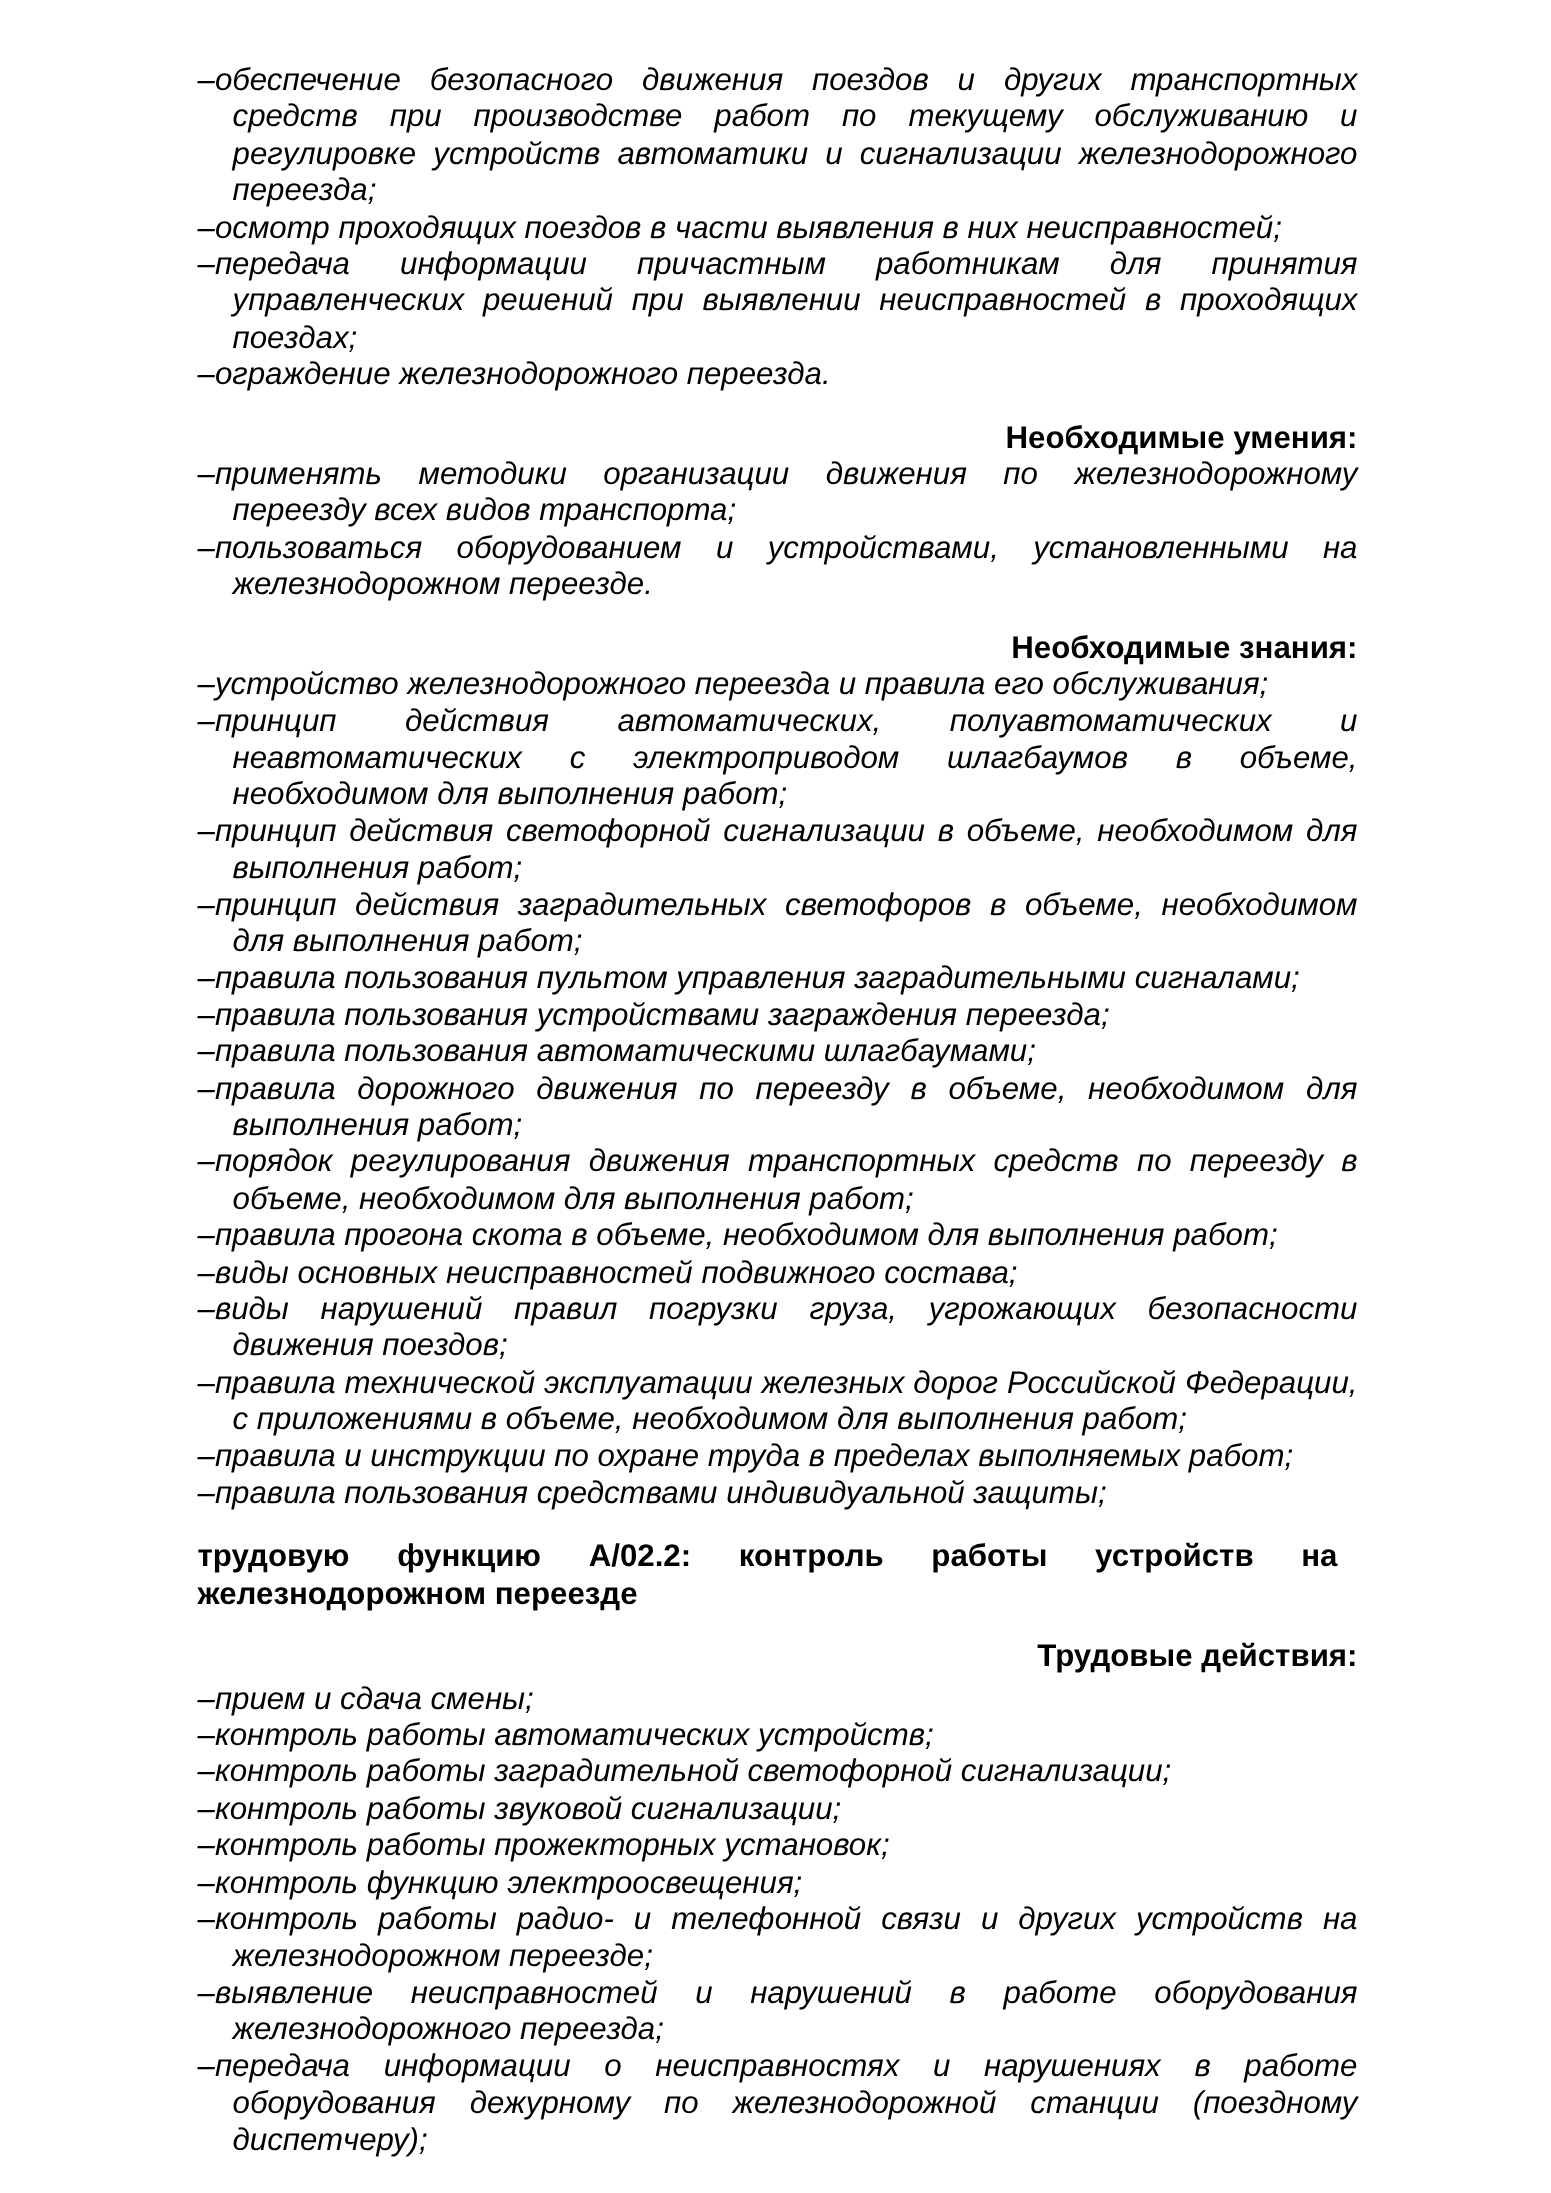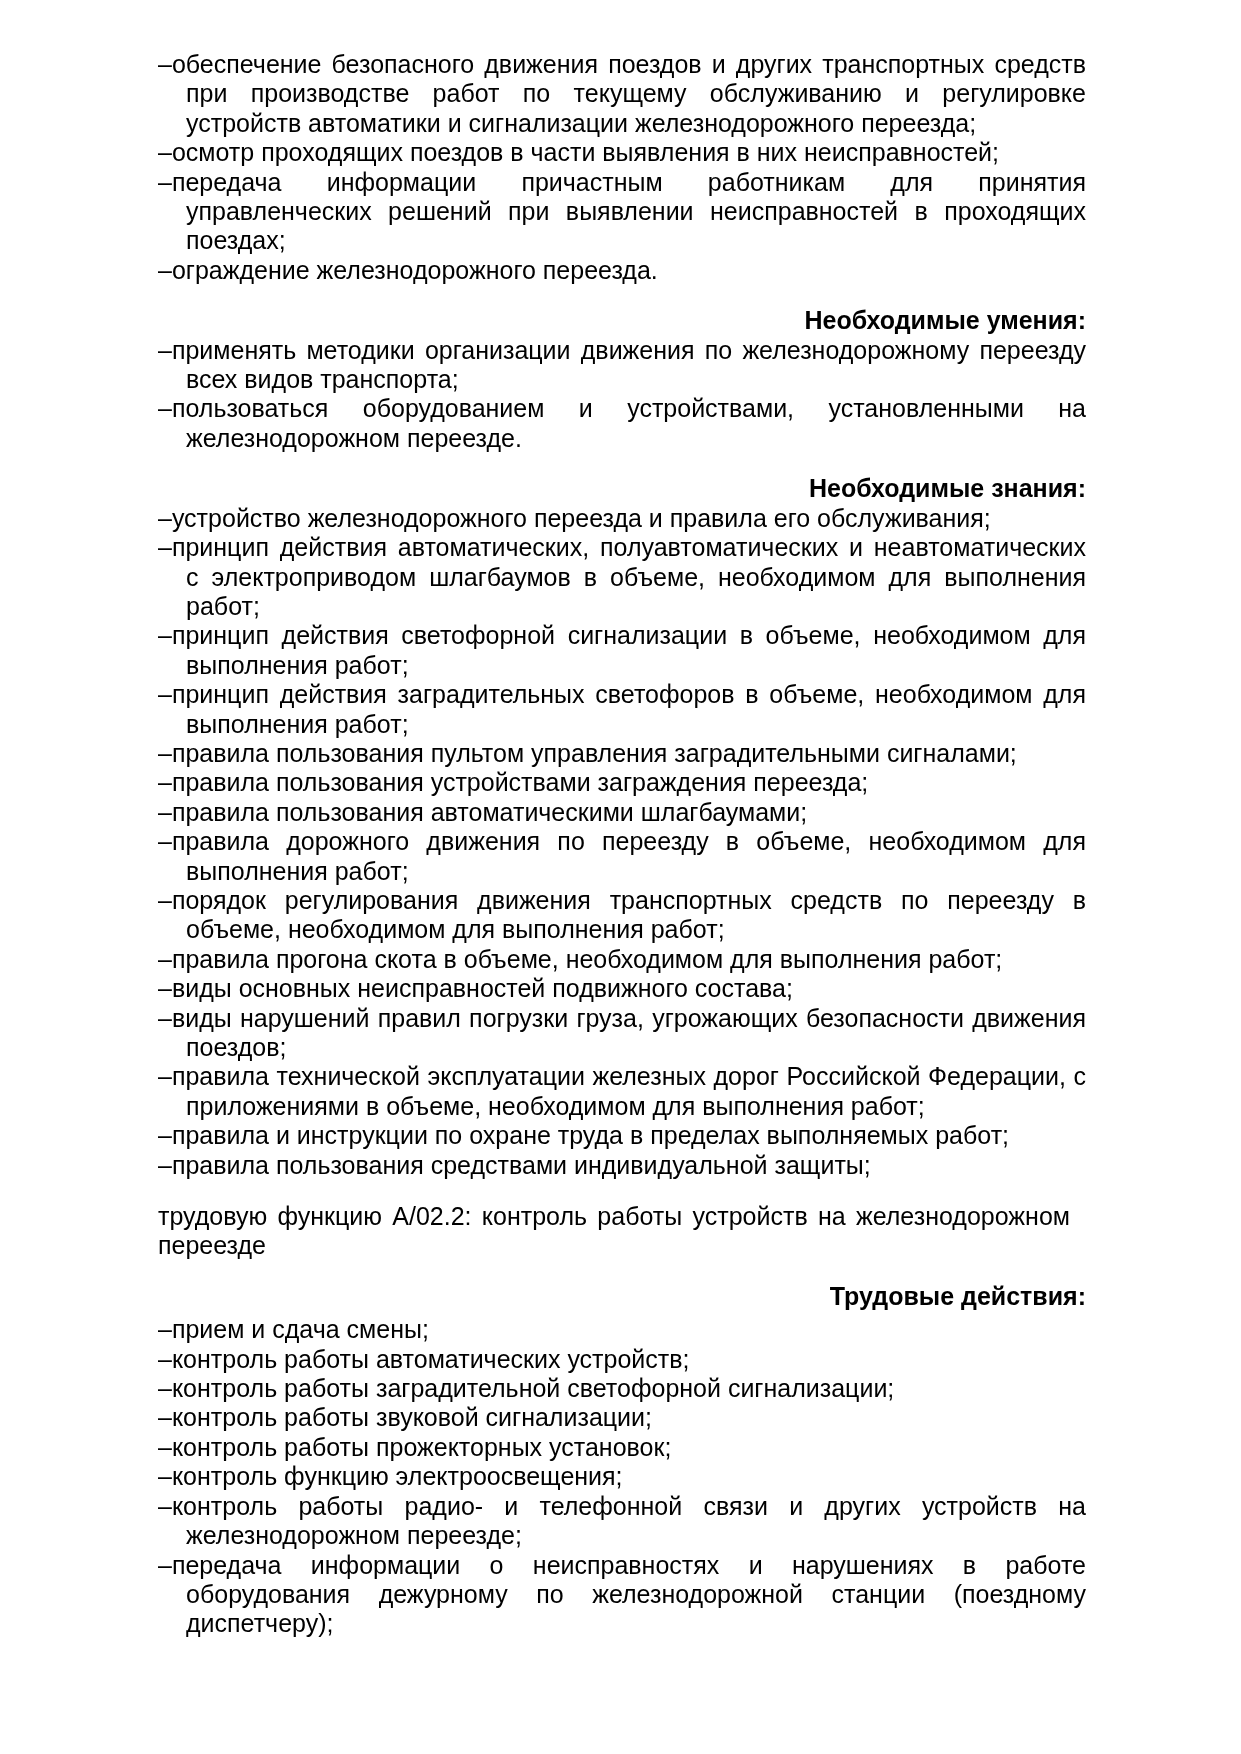--- a/index.html
+++ b/index.html
@@ -26,28 +26,29 @@
   }
   ul.plist {
     list-style: none;
     margin: 0;
     padding: 0;
   }
   ul.plist li {
     padding-left: 28px;
     text-indent: -28px;
     text-align: justify;
+    font-style: italic;
   }
   .heading {
     font-weight: bold;
     margin: 21px 0 0 0;
     text-align: right;
   }
   .function-para {
-    font-weight: normal;
+    font-weight: bold;
     margin: 22px 16px 0 0;
     text-align: justify;
   }
   ul.plist.actions {
     margin-top: 4px;
   }
 </style>
 </head>
 <body>
 
@@ -89,16 +90,17 @@
 
   <p class="heading">Трудовые действия:</p>
   <ul class="plist actions">
     <li>–прием и сдача смены;</li>
     <li>–контроль работы автоматических устройств;</li>
     <li>–контроль работы заградительной светофорной сигнализации;</li>
     <li>–контроль работы звуковой сигнализации;</li>
     <li>–контроль работы прожекторных установок;</li>
     <li>–контроль функцию электроосвещения;</li>
     <li>–контроль работы радио- и телефонной связи и других устройств на железнодорожном переезде;</li>
+    <li>–выявление неисправностей и нарушений в работе оборудования железнодорожного переезда;</li>
     <li>–передача информации о неисправностях и нарушениях в работе оборудования дежурному по железнодорожной станции (поездному диспетчеру);</li>
   </ul>
 
 </div>
 
 </body></html>

